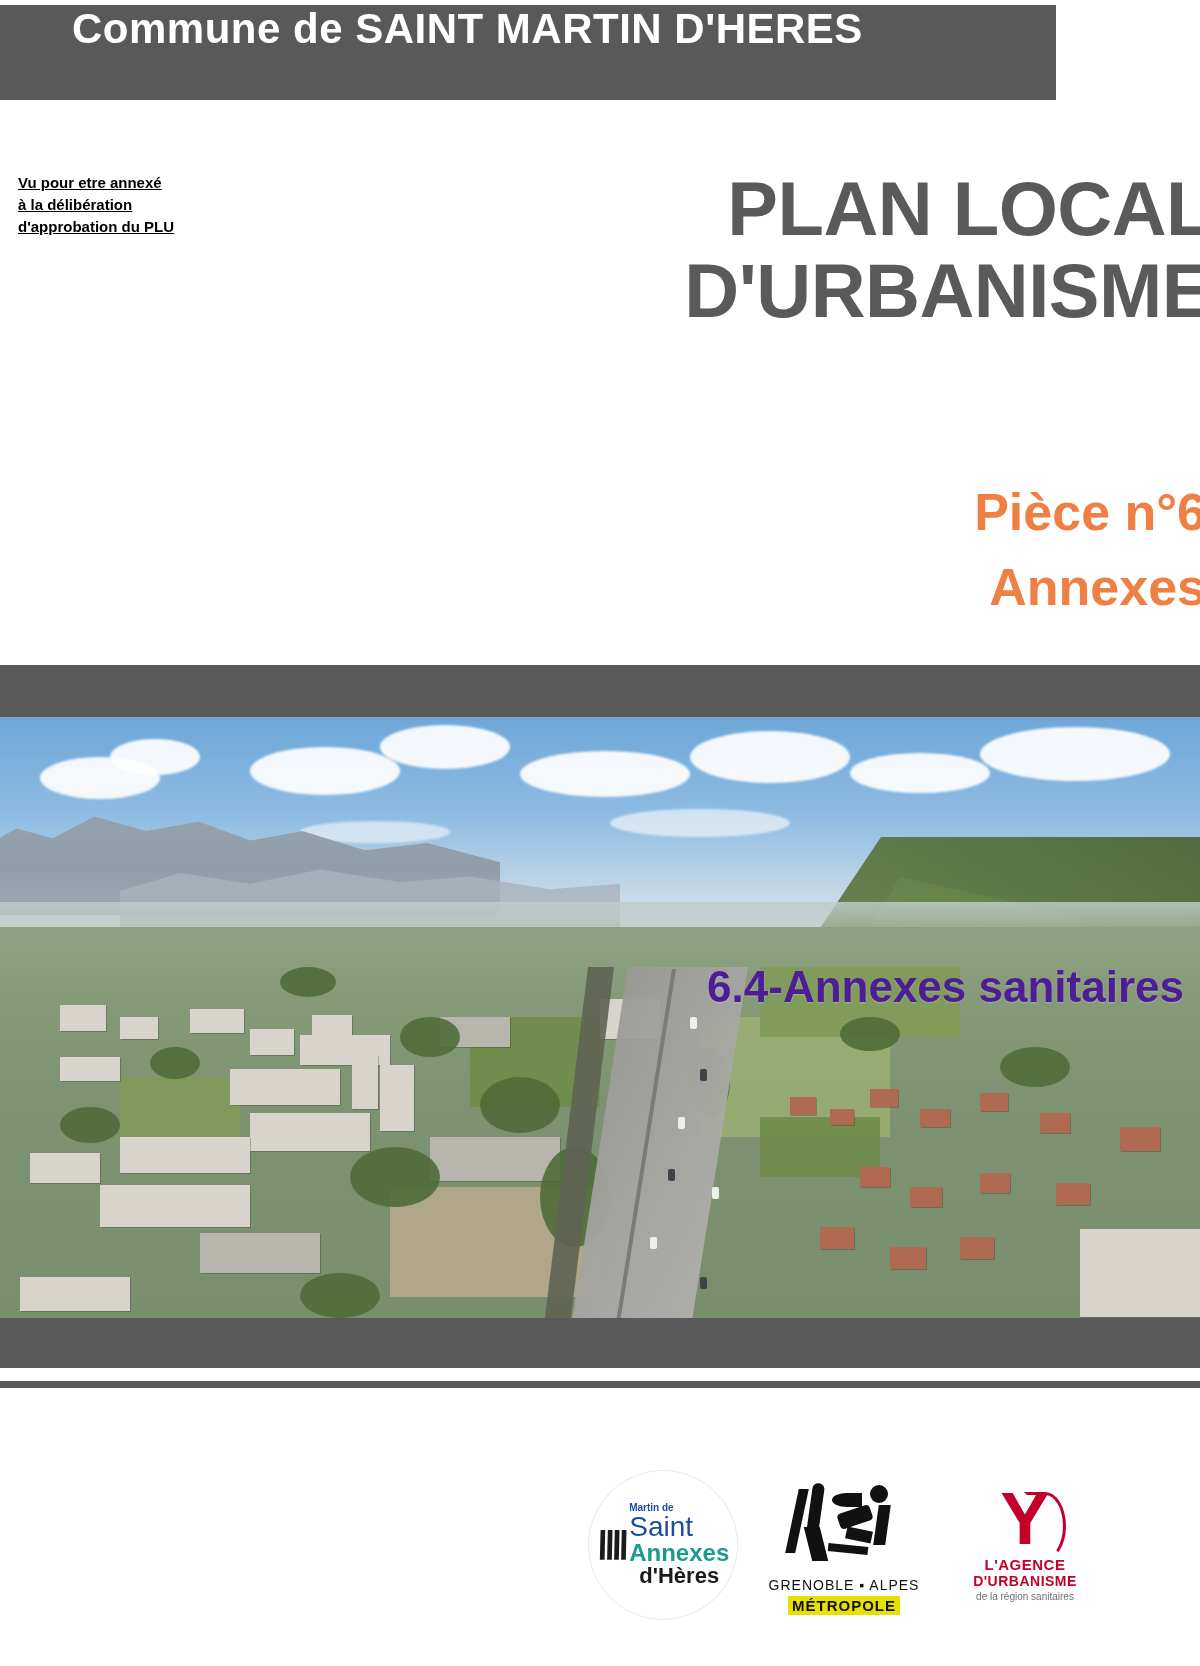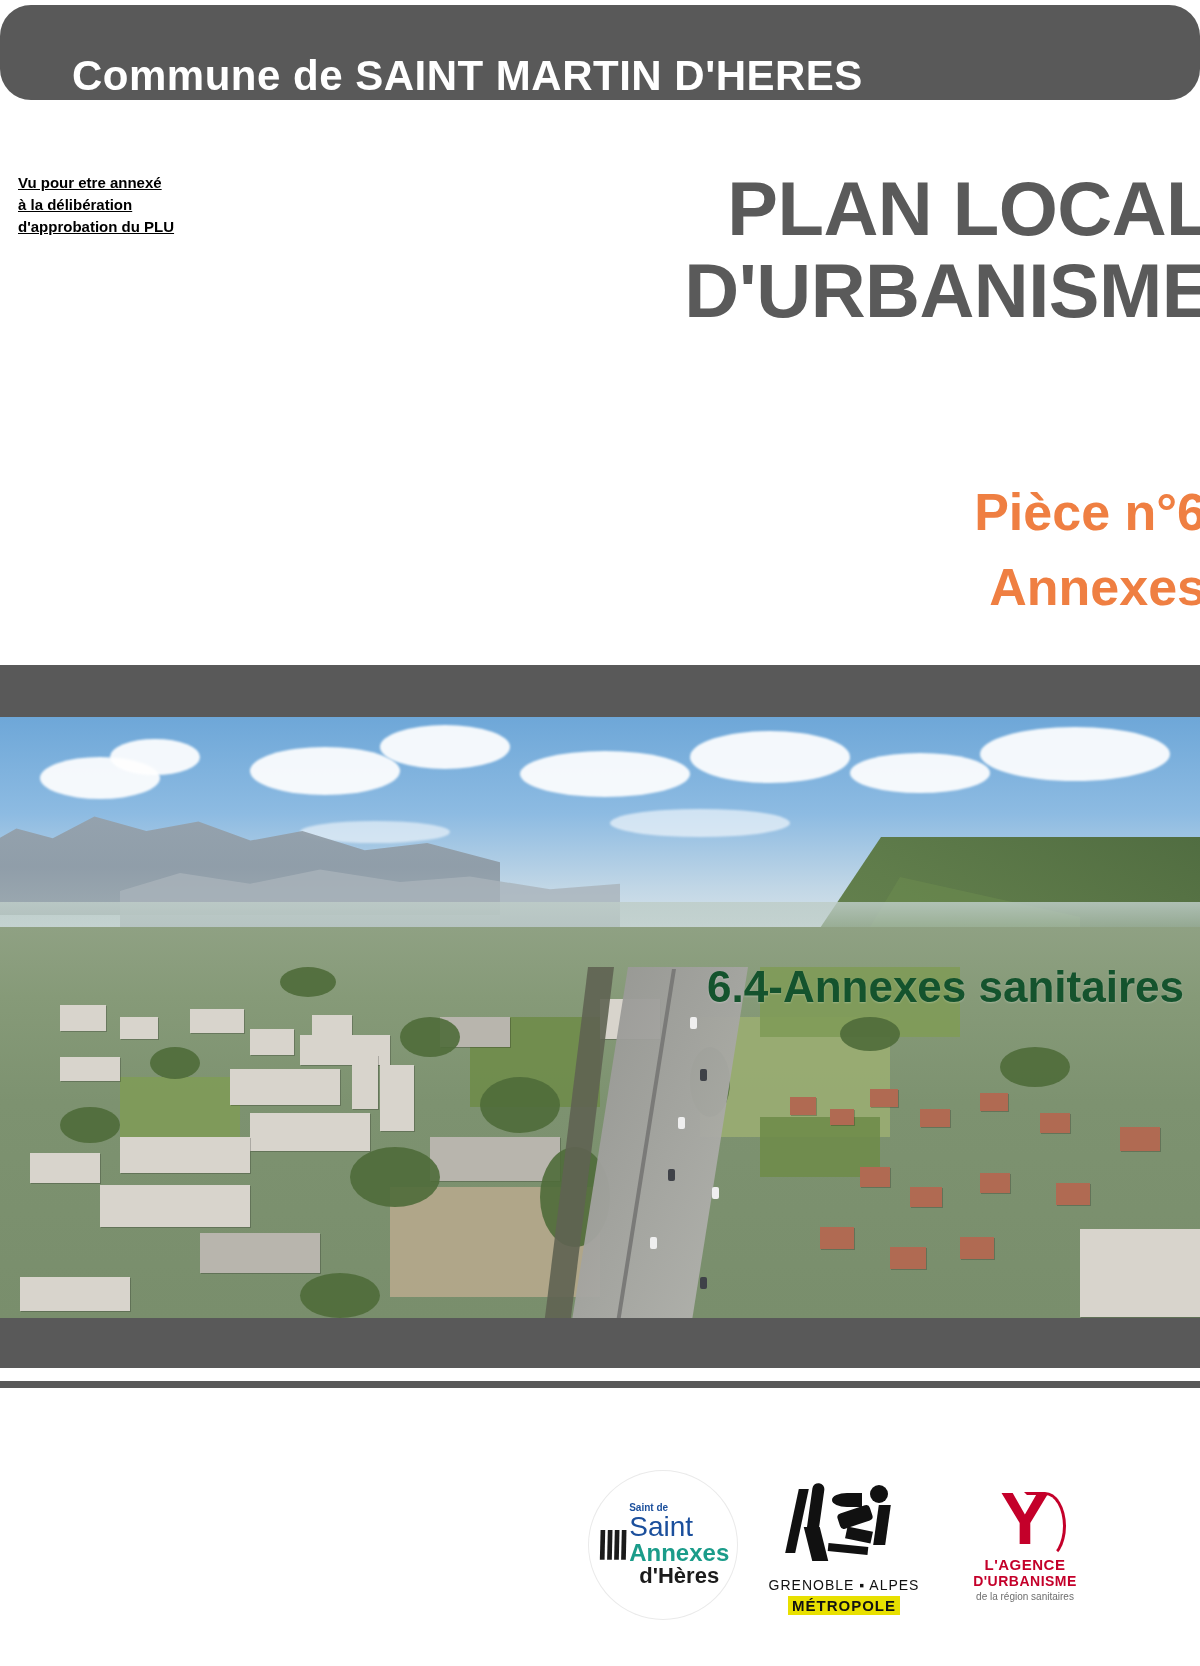--- a/index.html
+++ b/index.html
@@ -13,26 +13,25 @@
     position: relative;
     font-family: "Liberation Sans", sans-serif;
     overflow: hidden;
   }
 
   
   .top-band {
     position: absolute;
     left: 0;
     top: 5px;
-    width: 1200px;
+    width: 1056px;
     height: 95px;
     background: #595959;
     display: flex;
-    align-items: flex-end;
-    border-radius: 31px;
+    align-items: flex-start;
   }
   .commune-title {
     color: #ffffff;
     font-size: 42px;
     font-weight: bold;
     letter-spacing: 0.5px;
     margin-left: 72px;
     white-space: nowrap;
   }
 
@@ -214,21 +213,21 @@
   .photo-caption {
     position: absolute;
     left: 0;
     top: 245px;
     width: 1188px;
     text-align: right;
     padding-right: 4px;
     box-sizing: border-box;
     font-size: 44px;
     font-weight: bold;
-    color: #14532d;
+    color: #4c1d95;
     white-space: nowrap;
     text-shadow: 0 1px 2px rgba(255,255,255,0.25);
   }
 
   
   .band-below-image {
     position: absolute;
     left: 0;
     top: 1318px;
     width: 1200px;
@@ -493,21 +492,21 @@
 
 <div class="band-below-image"></div>
 <div class="thin-rule"></div>
 
 <div class="logos">
 
   <div class="logo logo-smh">
     <div class="smh-inner">
       <div class="smh-marks">\\\\</div>
       <div class="smh-text">
-        <div class="smh-ville">Saint de</div>
+        <div class="smh-ville">Martin de</div>
         <div class="smh-saint">Saint</div>
         <div class="smh-martin">Annexes</div>
         <div class="smh-heres">d'Hères</div>
       </div>
     </div>
   </div>
 
   <div class="logo logo-metro">
     <div class="metro-glyph">
       <div class="g" style="left:8px; top:6px; width:10px; height:64px; transform:skewX(-12deg);"></div>

